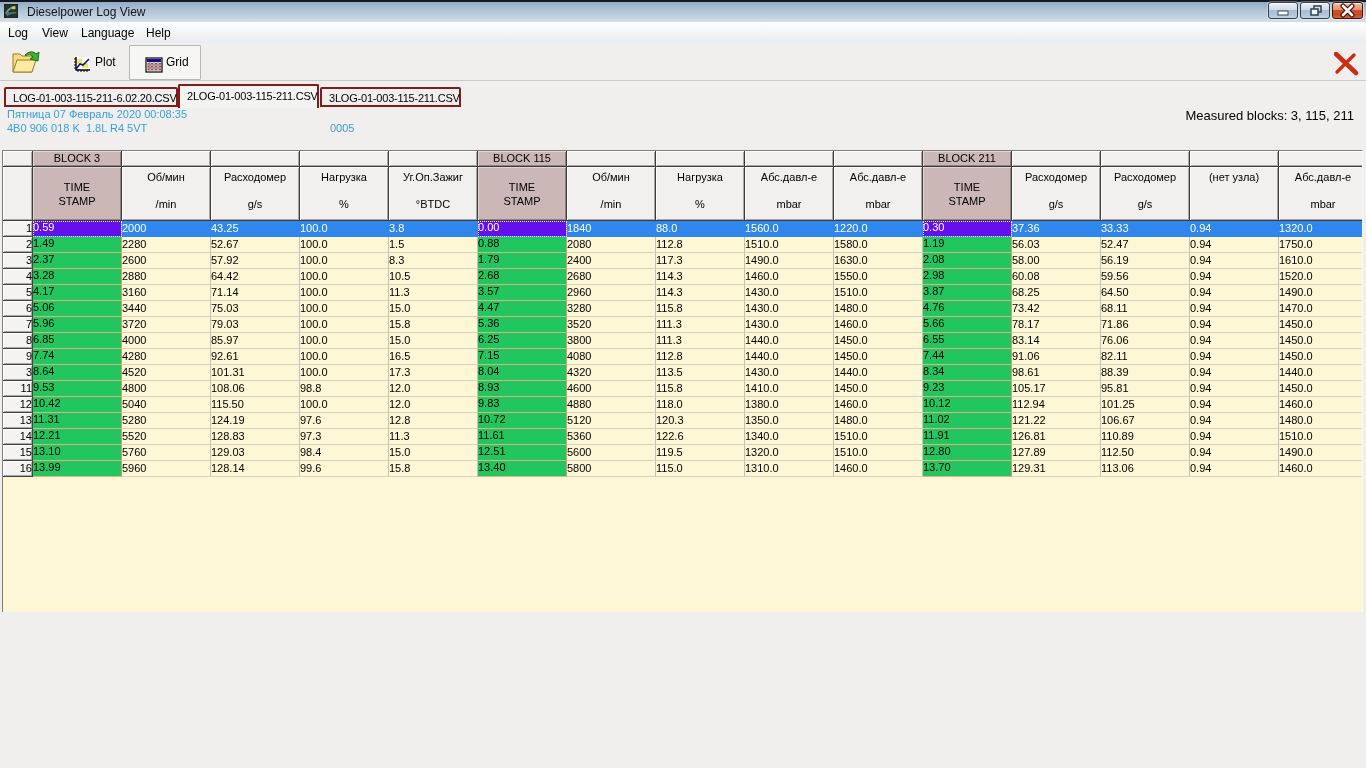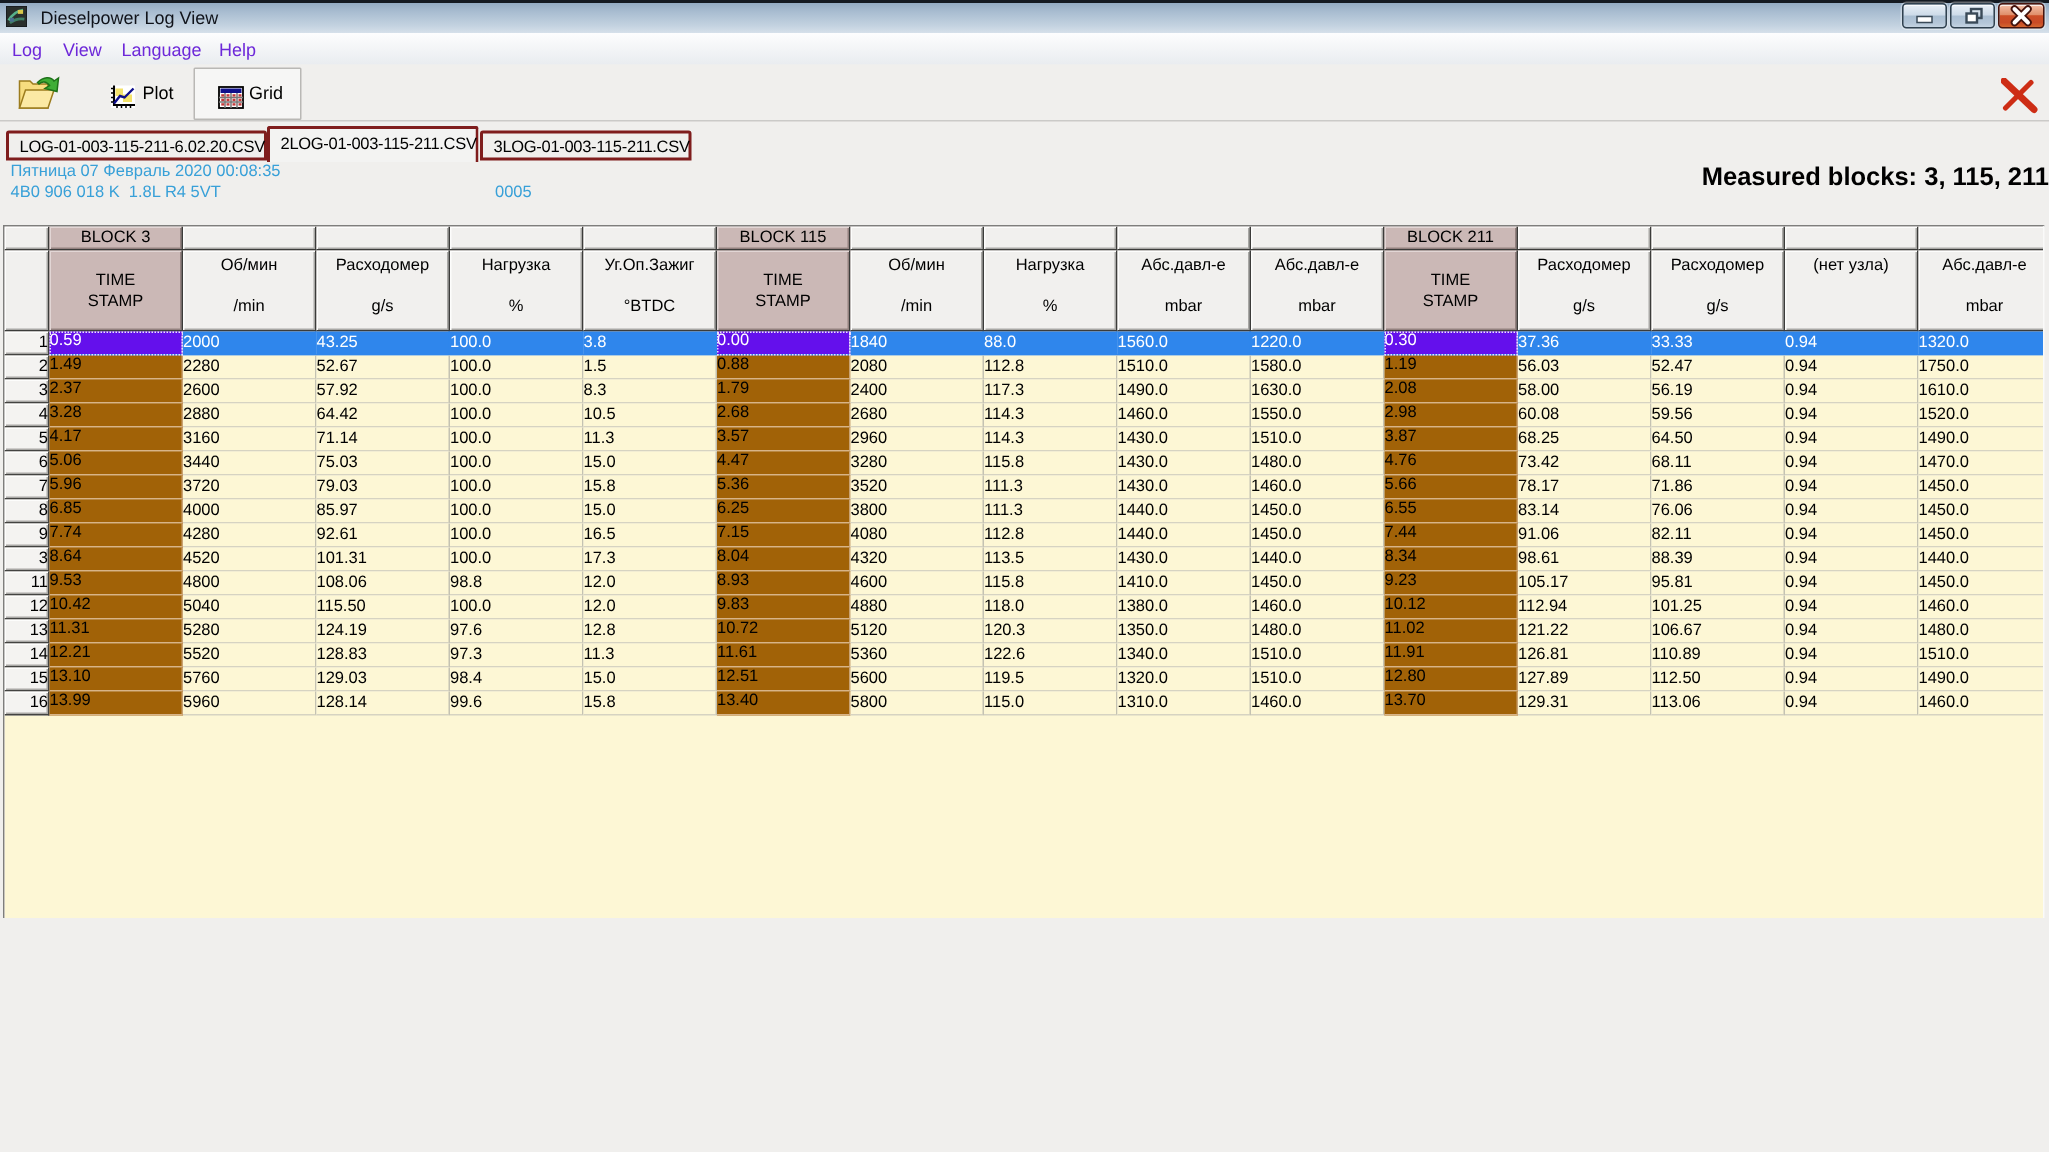--- a/index.html
+++ b/index.html
@@ -13,58 +13,58 @@
 
 .capbtn{position:absolute;top:0px;height:17px;border:1px solid #30414f;border-radius:3px;
  background:linear-gradient(180deg,#e9f0f7 0%,#ccdae8 48%,#a9bed2 50%,#b4c6d8 82%,#c4d3e1 100%);
  box-shadow:inset 0 1px 0 rgba(255,255,255,.75), 0 0 0 1px rgba(255,255,255,.35);}
 #btnmin{left:1268px;width:30px;}
 #btnmax{left:1300px;width:30px;}
 #btnclose{left:1332px;width:31px;border-color:#47140d;
  background:linear-gradient(180deg,#f4c0a8 0%,#e0906c 45%,#cc4f28 50%,#c94a26 80%,#d4652f 100%);}
 
 #menubar{left:0;top:22px;width:1366px;height:21px;background:linear-gradient(180deg,#fdfdfe 0%,#f2f4f6 55%,#e9ecf0 100%);}
-.mi{position:absolute;top:26px;font-size:12px;color:#6d28d9;}
+.mi{position:absolute;top:26px;font-size:12px;color:#000000;}
 
 #toolbar{left:0;top:43px;width:1366px;height:38px;background:#f0efed;border-bottom:1px solid #cbcac8;}
 #gridbtn{left:129px;top:2px;width:72px;height:35px;background:#f6f6f5;border:1px solid #b9b8b5;border-radius:1px;}
 .tbtxt{position:absolute;top:12px;font-size:12px;color:#000;}
 
 .tab{position:absolute;background:#f0efed;border:2px solid #7f1d1d;border-radius:2px 2px 0 0;font-size:11px;color:#000;}
 #tab1{left:4px;top:87px;width:174px;height:20px;}
 #tab2{left:178px;top:84px;width:141px;height:24px;background:#f3f3f2;border-bottom:none;z-index:3;}
 #tab3{left:320px;top:87px;width:141px;height:20px;}
 .tab span{position:absolute;left:7px;top:3px;white-space:nowrap;letter-spacing:-0.2px;}
 #tab2 span{top:4px;}
 
 .blue{color:#38a0d8;}
 #info1{left:7px;top:108px;font-size:11px;}
 #info2{left:7px;top:122px;font-size:11px;}
 #info2b{left:330px;top:122px;font-size:11px;}
-#measured{right:0;top:108px;font-size:17px;color:#000;font-weight:bold;}
+#measured{right:12px;top:108px;font-size:13px;color:#000;}
 
 #panel{left:2px;top:150px;width:1361px;height:482px;overflow:hidden;background:#f0efed;
  border-top:1px solid #7e7e7c;border-left:1px solid #7e7e7c;border-right:1px solid #fafaf9;border-bottom:1px solid #fafaf9;}
 #yellowfill{position:absolute;left:0;top:325px;width:1359px;height:139px;background:#fdf7d5;}
 #grid{position:absolute;left:0;top:0;border-collapse:separate;border-spacing:0;table-layout:fixed;width:1365px;}
 #grid td{overflow:hidden;white-space:nowrap;font-size:11px;color:#000;padding:0;}
 tr.ha td,tr.hb td{font-size:11.5px;margin-left:42px;}
 tr.ha td{height:15px;border-right:1px solid #3c3c3a;border-bottom:1px solid #3c3c3a;text-align:center;line-height:15px;}
 tr.hb td{height:54px;border-right:1px solid #3c3c3a;border-bottom:1px solid #3c3c3a;text-align:center;vertical-align:top;}
 td.hg{background:#f1f0ee;box-shadow:inset 1px 1px 0 #fdfdfc, inset -1px -1px 0 #a9a8a5;}
 td.hp{background:#cbb8b6;box-shadow:inset 1px 1px 0 #e2d6d5, inset -1px -1px 0 #93817f;}
 .h1{margin-top:4px;height:13px;}
 .h2{margin-top:14px;height:13px;}
 .ts1{margin-top:14px;height:13px;}
 .ts2{margin-top:1px;height:13px;}
 tr.dr td{height:16px;background:#fdf7d5;border-right:1px solid #c4c2b2;border-bottom:1px solid #d6d3c2;
  padding-left:3px;line-height:15px;}
 tr.dr td.rn{background:#f4f3f1;border-right:1px solid #434341;border-bottom:1px solid #434341;
  box-shadow:inset 1px 1px 0 #fdfdfc, inset -1px -1px 0 #a9a8a5;text-align:right;padding-right:2px;padding-left:0;}
-tr.dr td.tc{background:#a16207;border-right:1px solid #c9a273;border-bottom:1px solid #d8b488;line-height:13px;vertical-align:top;}
+tr.dr td.tc{background:#22c55e;border-right:1px solid #c9a273;border-bottom:1px solid #d8b488;line-height:13px;vertical-align:top;}
 #grid tr.sel td{background:#2f86ec !important;color:#fff;border-right-color:#2f86ec;border-bottom-color:#2f86ec;}
 #grid tr.sel td.rn{background:#f4f3f1 !important;color:#000;border-right-color:#434341;border-bottom-color:#434341;}
 #grid tr.sel td.pc{background:#6410ec !important;outline:1px dotted #e8e0ff;outline-offset:-1px;border-right-color:#a98ae8;}
 
 #hscroll{position:absolute;left:0;bottom:0;width:1359px;height:16px;background:#f0efed;border-top:1px solid #e4e3e1;}
 .sbtn{position:absolute;top:0;width:17px;height:16px;font-size:8px;color:#222;text-align:center;line-height:16px;}
 #sthumb{position:absolute;left:17px;top:0;width:21px;height:16px;background:linear-gradient(180deg,#fdfdfd,#dcdbd9);border:1px solid #9d9c9a;border-radius:2px;}
 
 #bpanel{left:0;top:634px;width:1366px;height:72px;background:#f0efed;border-top:1px solid #88888a;box-shadow:inset 0 1px 0 #fbfbfa;border-bottom:1px solid #9b9b99;}
 #cwlabel{left:13px;top:15px;font-size:11px;color:#000;}

